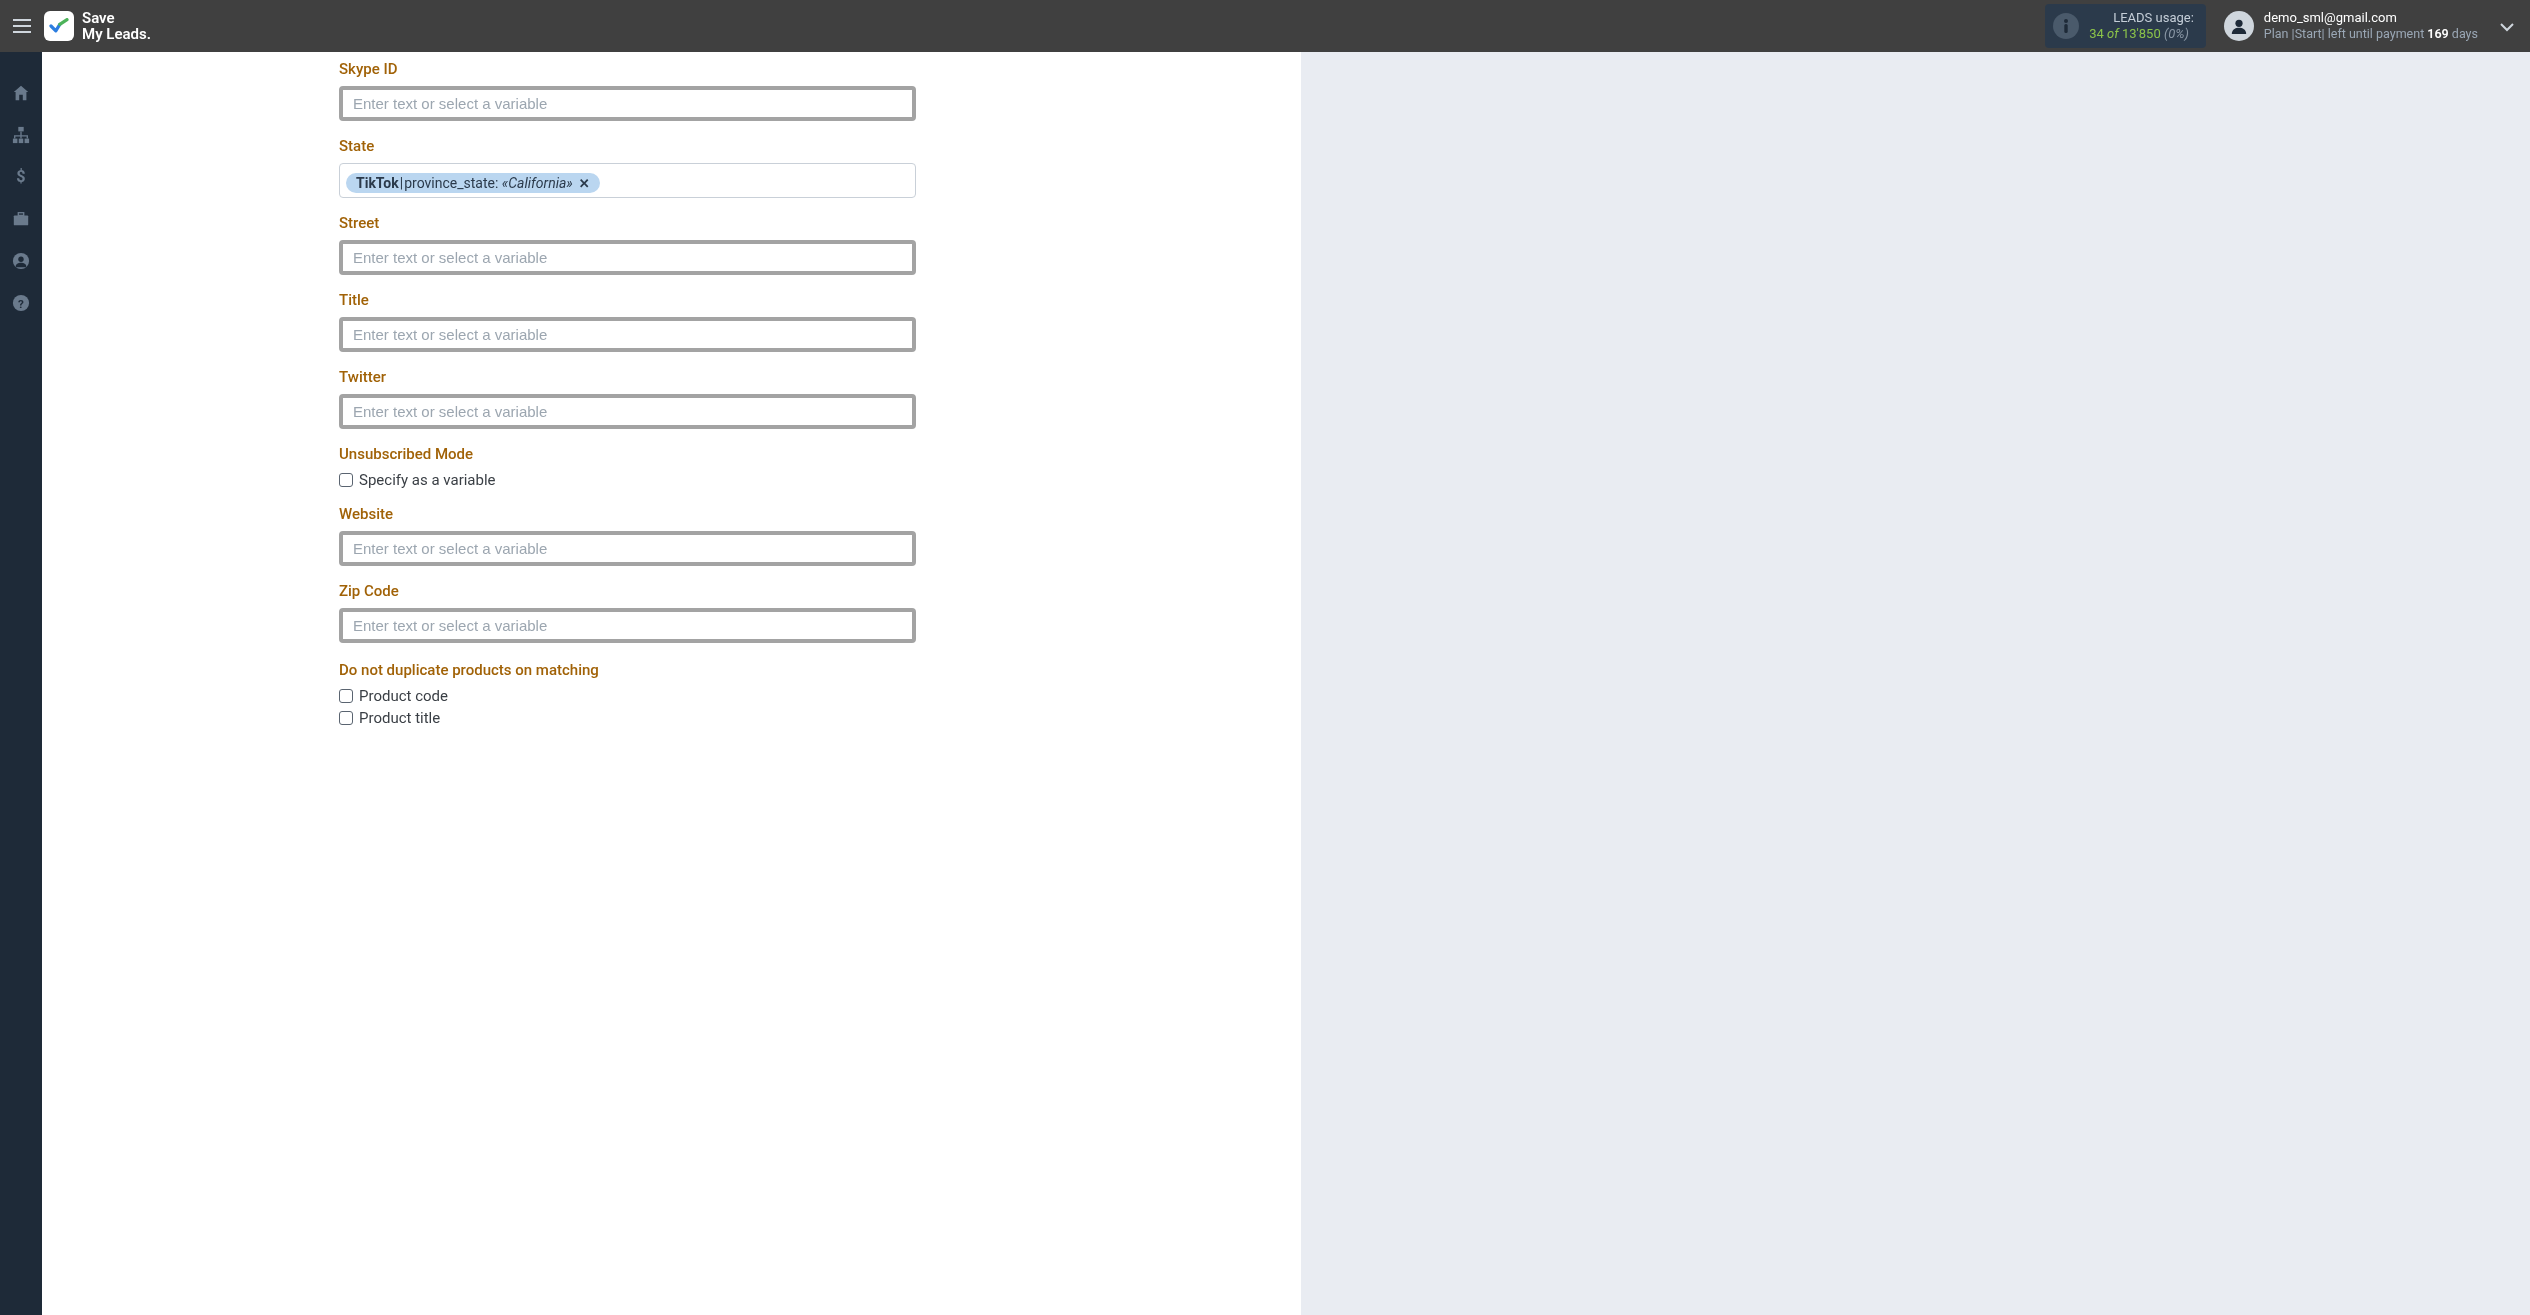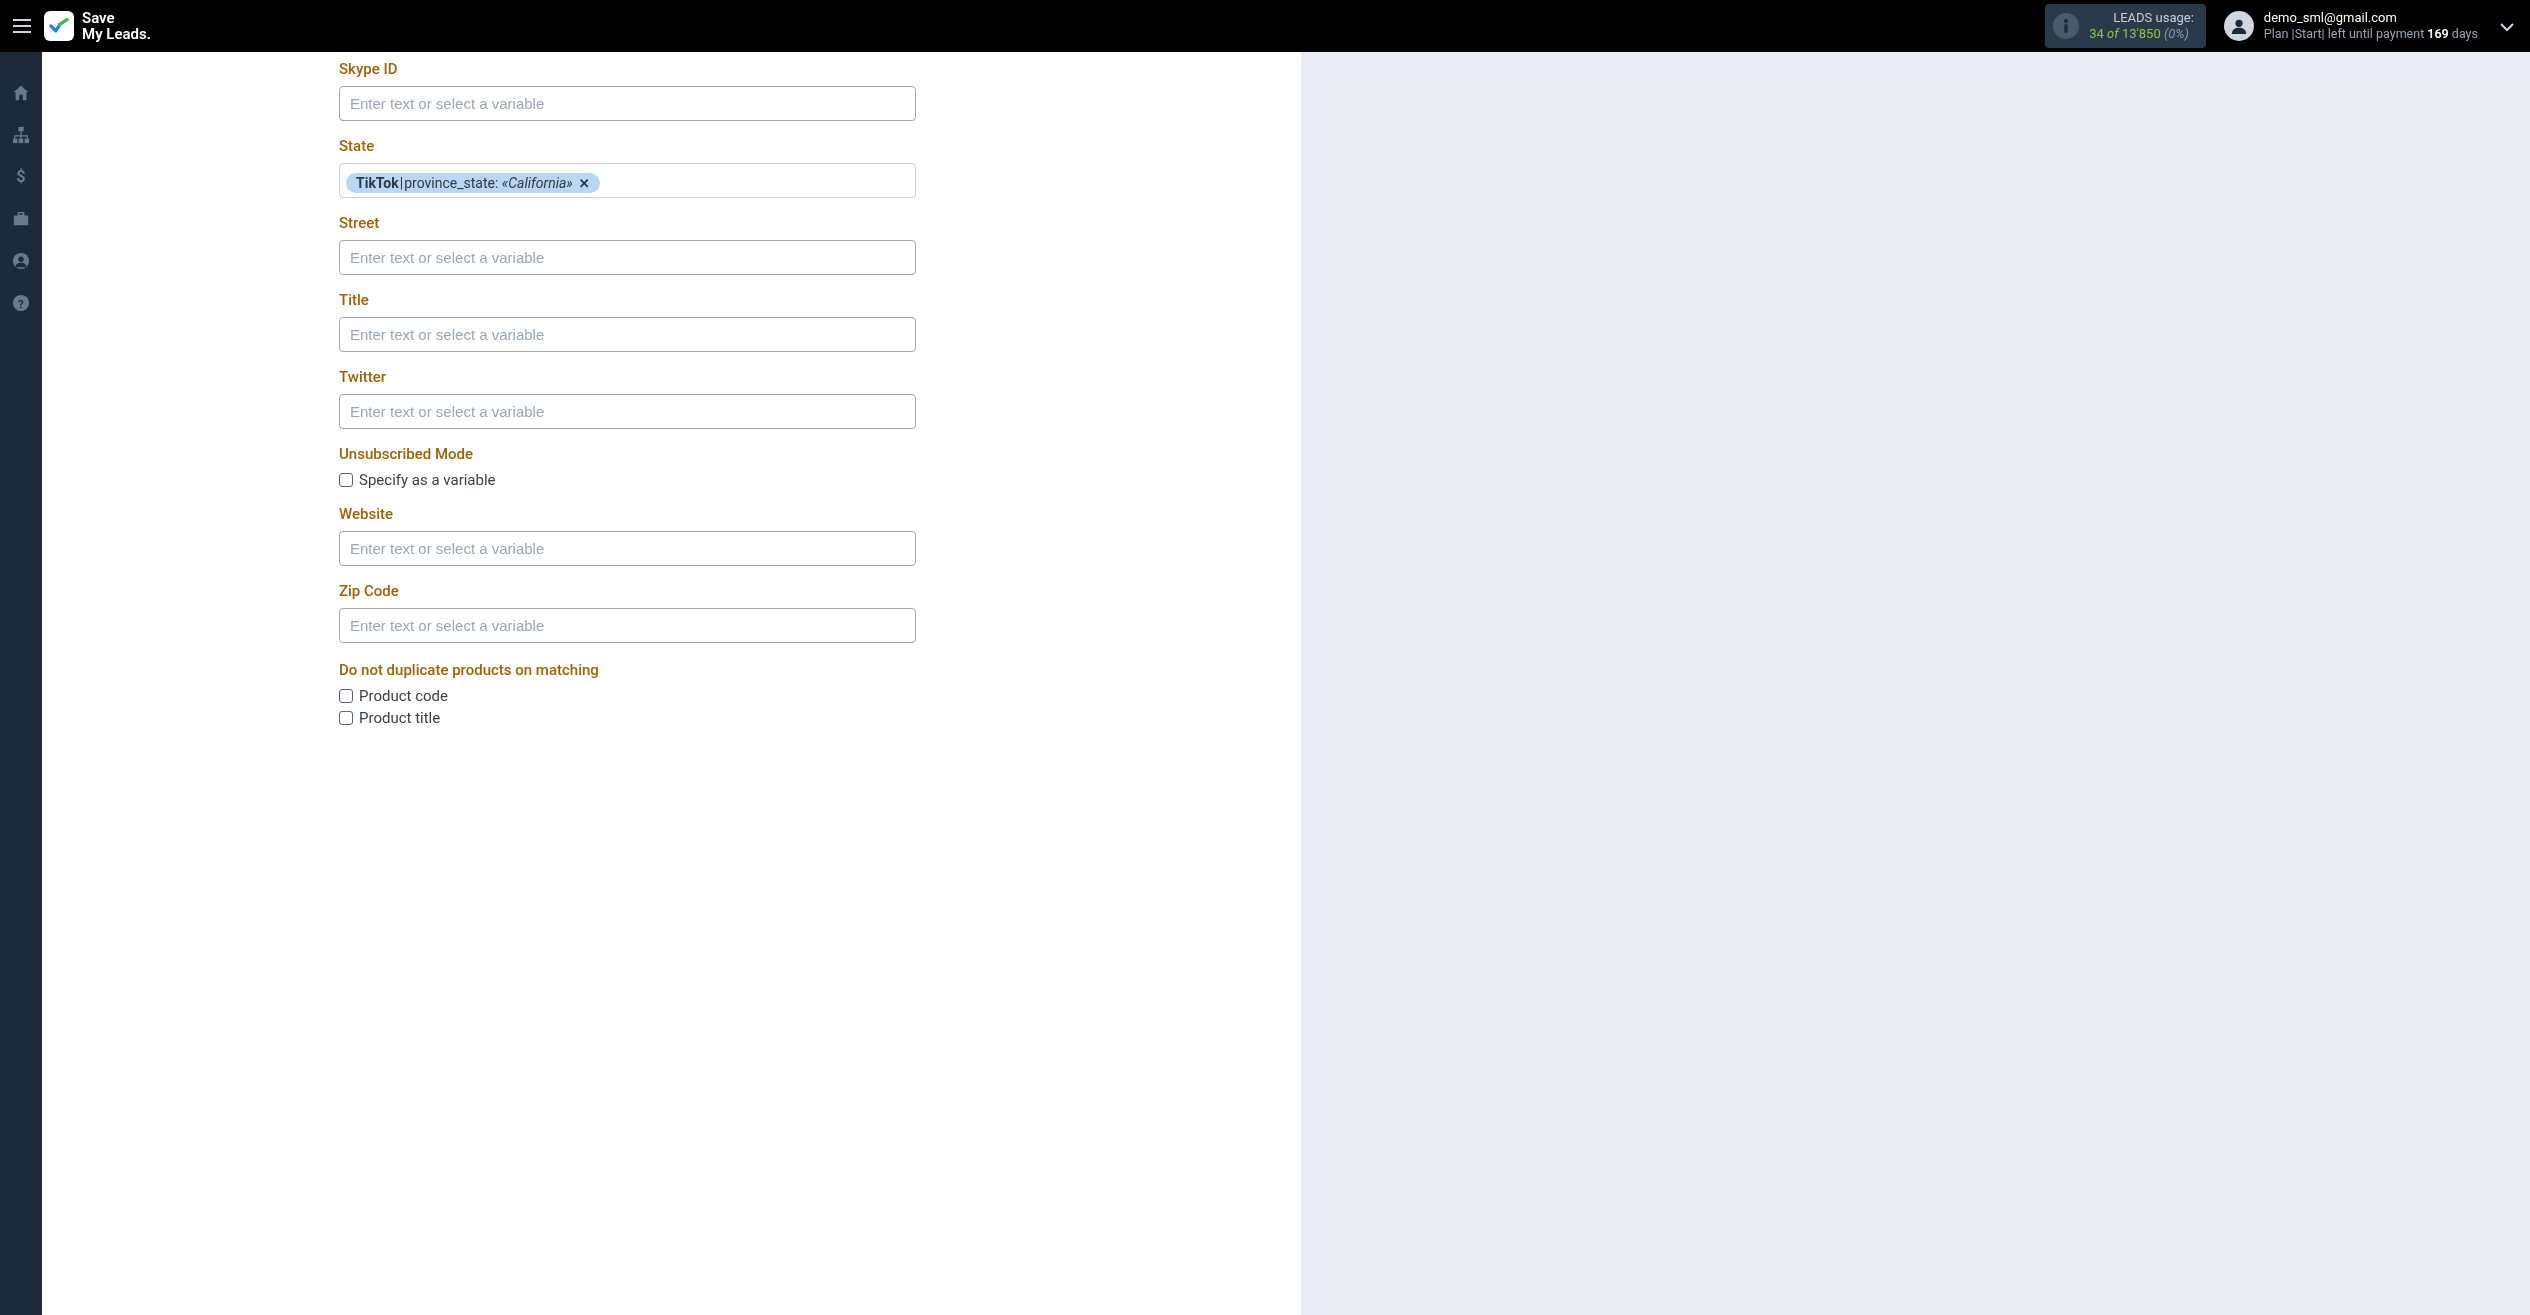--- a/index.html
+++ b/index.html
@@ -1,17 +1,17 @@
 <!DOCTYPE html>
 <html><head>
 <meta charset="utf-8">
 <style>
 * { margin: 0; padding: 0; box-sizing: border-box; }
 body { font-family: -apple-system, BlinkMacSystemFont, "Segoe UI", Roboto, "Helvetica Neue", Arial, sans-serif; background: #e9ecf2; overflow-x: hidden; }
-.topbar { height: 52px; background: #000000; display: flex; align-items: center; padding: 0 16px 0 8px; position: fixed; top: 0; left: 0; right: 0; z-index: 100; }
+.topbar { height: 52px; background: #404040; display: flex; align-items: center; padding: 0 16px 0 8px; position: fixed; top: 0; left: 0; right: 0; z-index: 100; }
 .menu-toggle { width: 28px; height: 28px; display: flex; align-items: center; justify-content: center; cursor: pointer; margin-right: 8px; }
 .menu-toggle svg { width: 18px; height: 14px; }
 .logo-box { width: 30px; height: 30px; background: #fff; border-radius: 6px; display: flex; align-items: center; justify-content: center; margin-right: 8px; }
 .logo-box svg { width: 20px; height: 16px; }
 .brand { color: #fff; font-size: 15px; font-weight: 600; line-height: 1.1; }
 .topbar-spacer { flex: 1; }
 .usage-box { background: #2b3a4b; border-radius: 4px; padding: 6px 12px 6px 8px; display: flex; align-items: center; margin-right: 18px; }
 .usage-icon { width: 26px; height: 26px; background: #4a5a6b; border-radius: 50%; display: flex; align-items: center; justify-content: center; margin-right: 10px; }
 .usage-icon svg { width: 8px; height: 14px; fill: #1e2a38; }
 .usage-text { font-size: 13px; line-height: 1.25; }
@@ -31,21 +31,21 @@
 .user-chevron { margin-left: 22px; cursor: pointer; }
 .user-chevron svg { width: 14px; height: 10px; fill: #cfd6dd; }
 .sidebar { position: fixed; top: 52px; left: 0; width: 42px; bottom: 0; background: #1e2a38; display: flex; flex-direction: column; align-items: center; padding-top: 28px; gap: 16px; z-index: 90; }
 .sidebar-item { width: 26px; height: 26px; display: flex; align-items: center; justify-content: center; cursor: pointer; }
 .sidebar-item svg { width: 18px; height: 18px; fill: #6a7a8c; }
 .main-wrap { margin-left: 42px; margin-top: 52px; display: flex; justify-content: flex-start; min-height: calc(100vh - 52px); }
 .card { background: #fff; width: 1259px; padding: 0; min-height: 100%; }
 .form-area { padding: 8px 0 30px 0; }
 .field-group { margin-bottom: 16px; padding: 0 290px 0 297px; }
 .field-label { font-size: 15px; color: #a16207; font-weight: 500; margin-bottom: 8px; }
-.text-input { width: 577px; height: 35px; border: 1px solid #a3a3a3; border-radius: 4px; padding: 0 10px; font-size: 15px; color: #3a3f45; }
+.text-input { width: 577px; height: 35px; border: 4px solid #a3a3a3; border-radius: 4px; padding: 0 10px; font-size: 15px; color: #3a3f45; }
 .text-input::placeholder { color: #9ca6b0; }
 .tag-input { width: 577px; min-height: 35px; border: 1px solid #c9d0d8; border-radius: 4px; padding: 4px 6px; display: flex; align-items: flex-end; flex-wrap: wrap; gap: 4px; }
 .tag-chip { background: #bad6f0; border-radius: 12px; padding: 2px 10px; display: inline-flex; align-items: center; font-size: 14px; color: #2b3a4b; }
 .tag-chip .src { font-weight: 700; }
 .tag-chip .sep { margin: 0 1px; }
 .tag-chip .key { }
 .tag-chip .val { font-style: italic; }
 .tag-chip .remove { margin-left: 6px; font-weight: 700; cursor: pointer; font-size: 13px; }
 .select-box { width: 577px; height: 37px; border: 1px solid #c9d0d8; border-radius: 4px; padding: 0 12px; display: flex; align-items: center; justify-content: space-between; cursor: pointer; }
 .select-box .sel-text { color: #3a3f45; font-size: 15px; }

